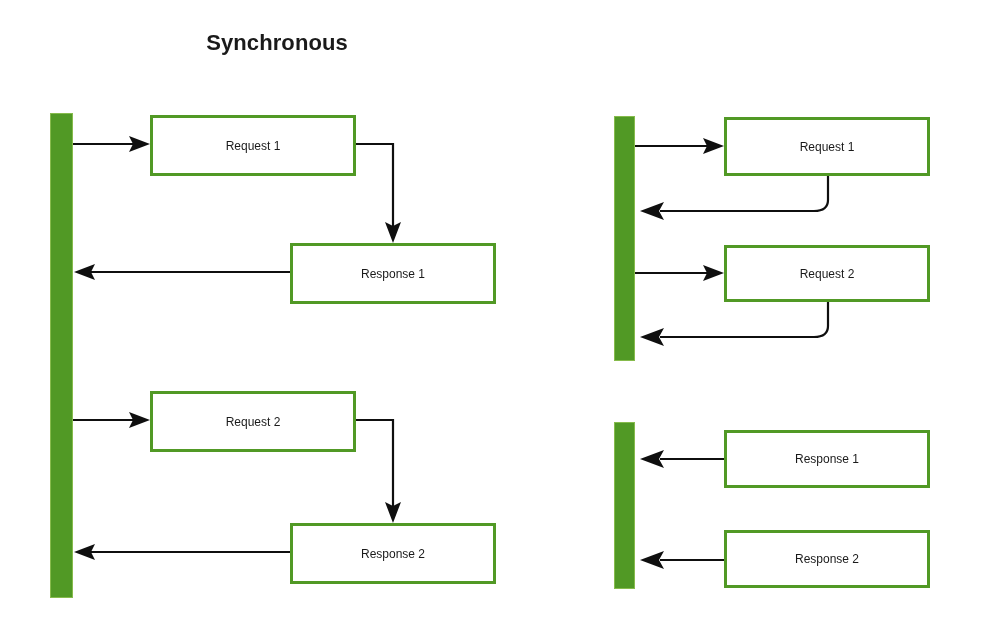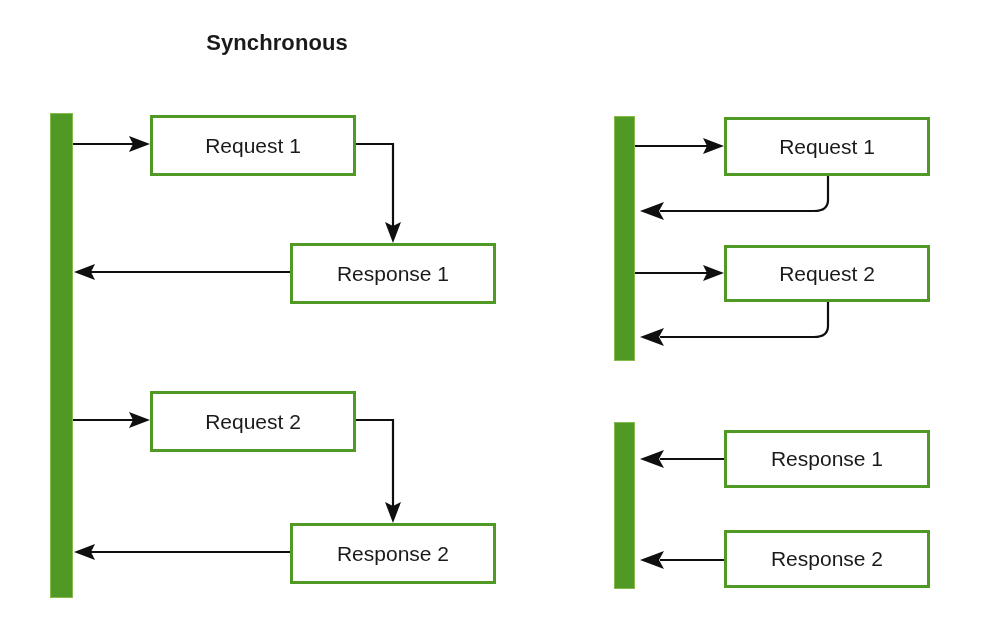--- a/index.html
+++ b/index.html
@@ -45,21 +45,21 @@
     position: absolute;
     background: #ffffff;
     border: 3px solid #519925;
     box-sizing: border-box;
     display: flex;
     align-items: center;
     justify-content: center;
   }
   .msg-box-label {
     font-family: "Liberation Sans", sans-serif;
-    font-size: 21px;
+    font-size: 12px;
     color: #1a1a1a;
     white-space: nowrap;
   }
   #box-sync-req1  { left: 150px; top: 115px; width: 206px; height: 61px; }
   #box-sync-res1  { left: 290px; top: 243px; width: 206px; height: 61px; }
   #box-sync-req2  { left: 150px; top: 391px; width: 206px; height: 61px; }
   #box-sync-res2  { left: 290px; top: 523px; width: 206px; height: 61px; }
 
   #box-async-req1 { left: 724px; top: 117px; width: 206px; height: 59px; }
   #box-async-req2 { left: 724px; top: 245px; width: 206px; height: 57px; }

